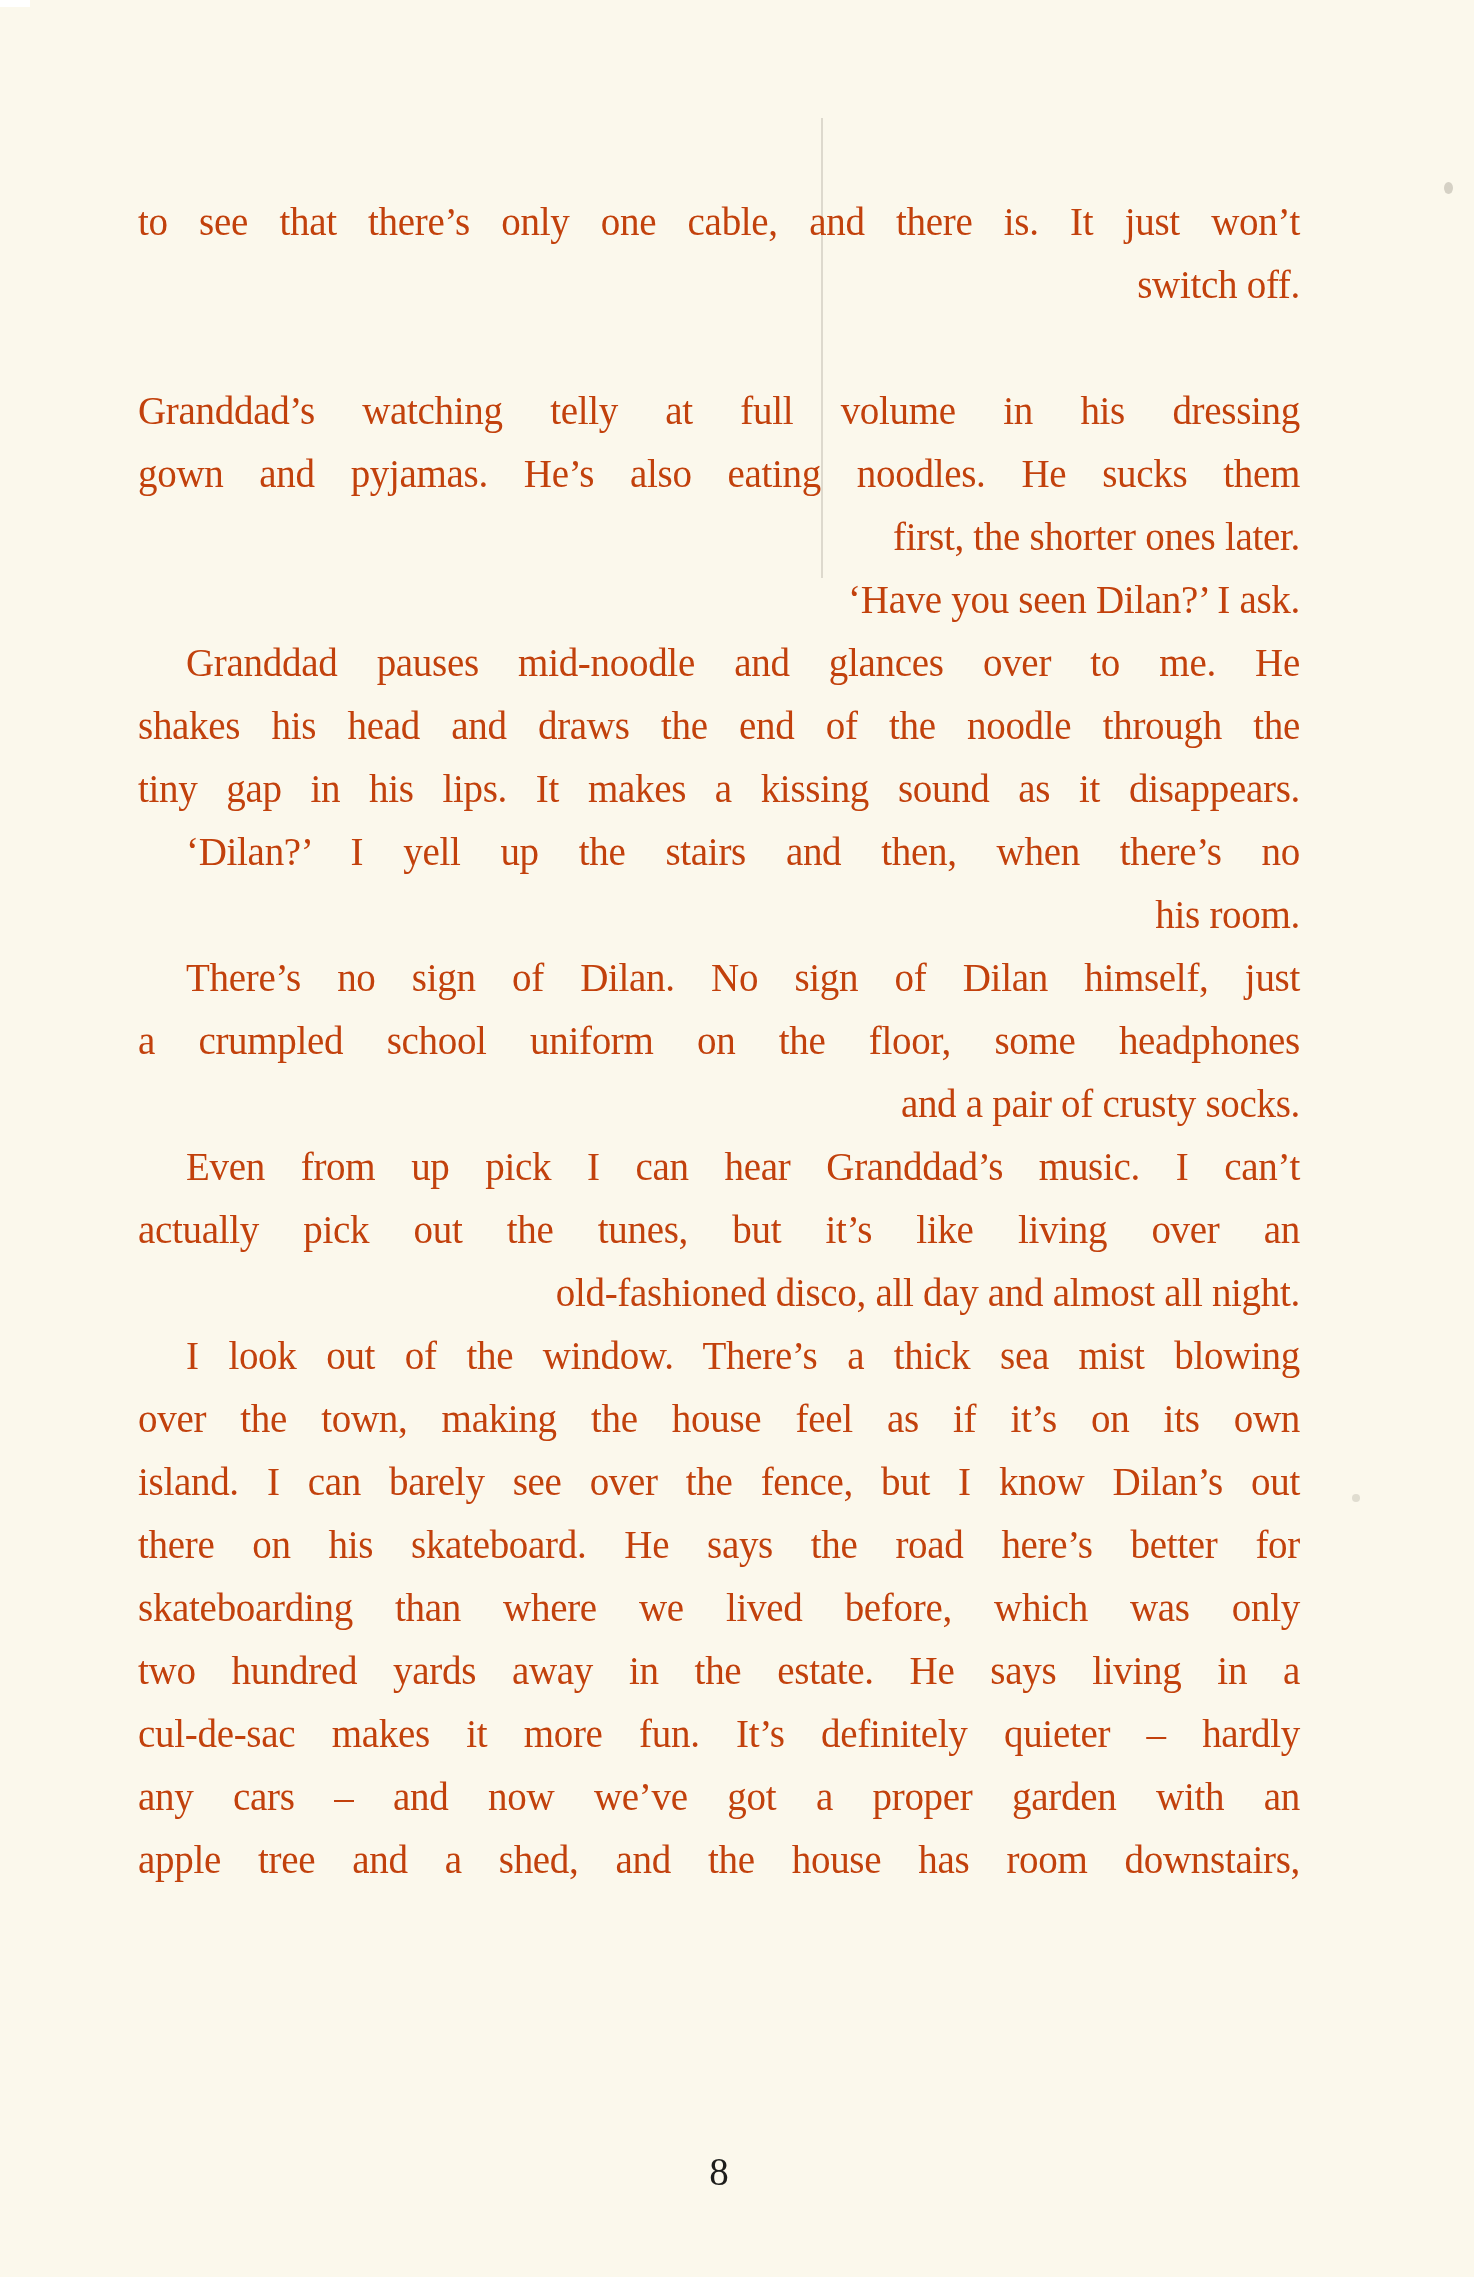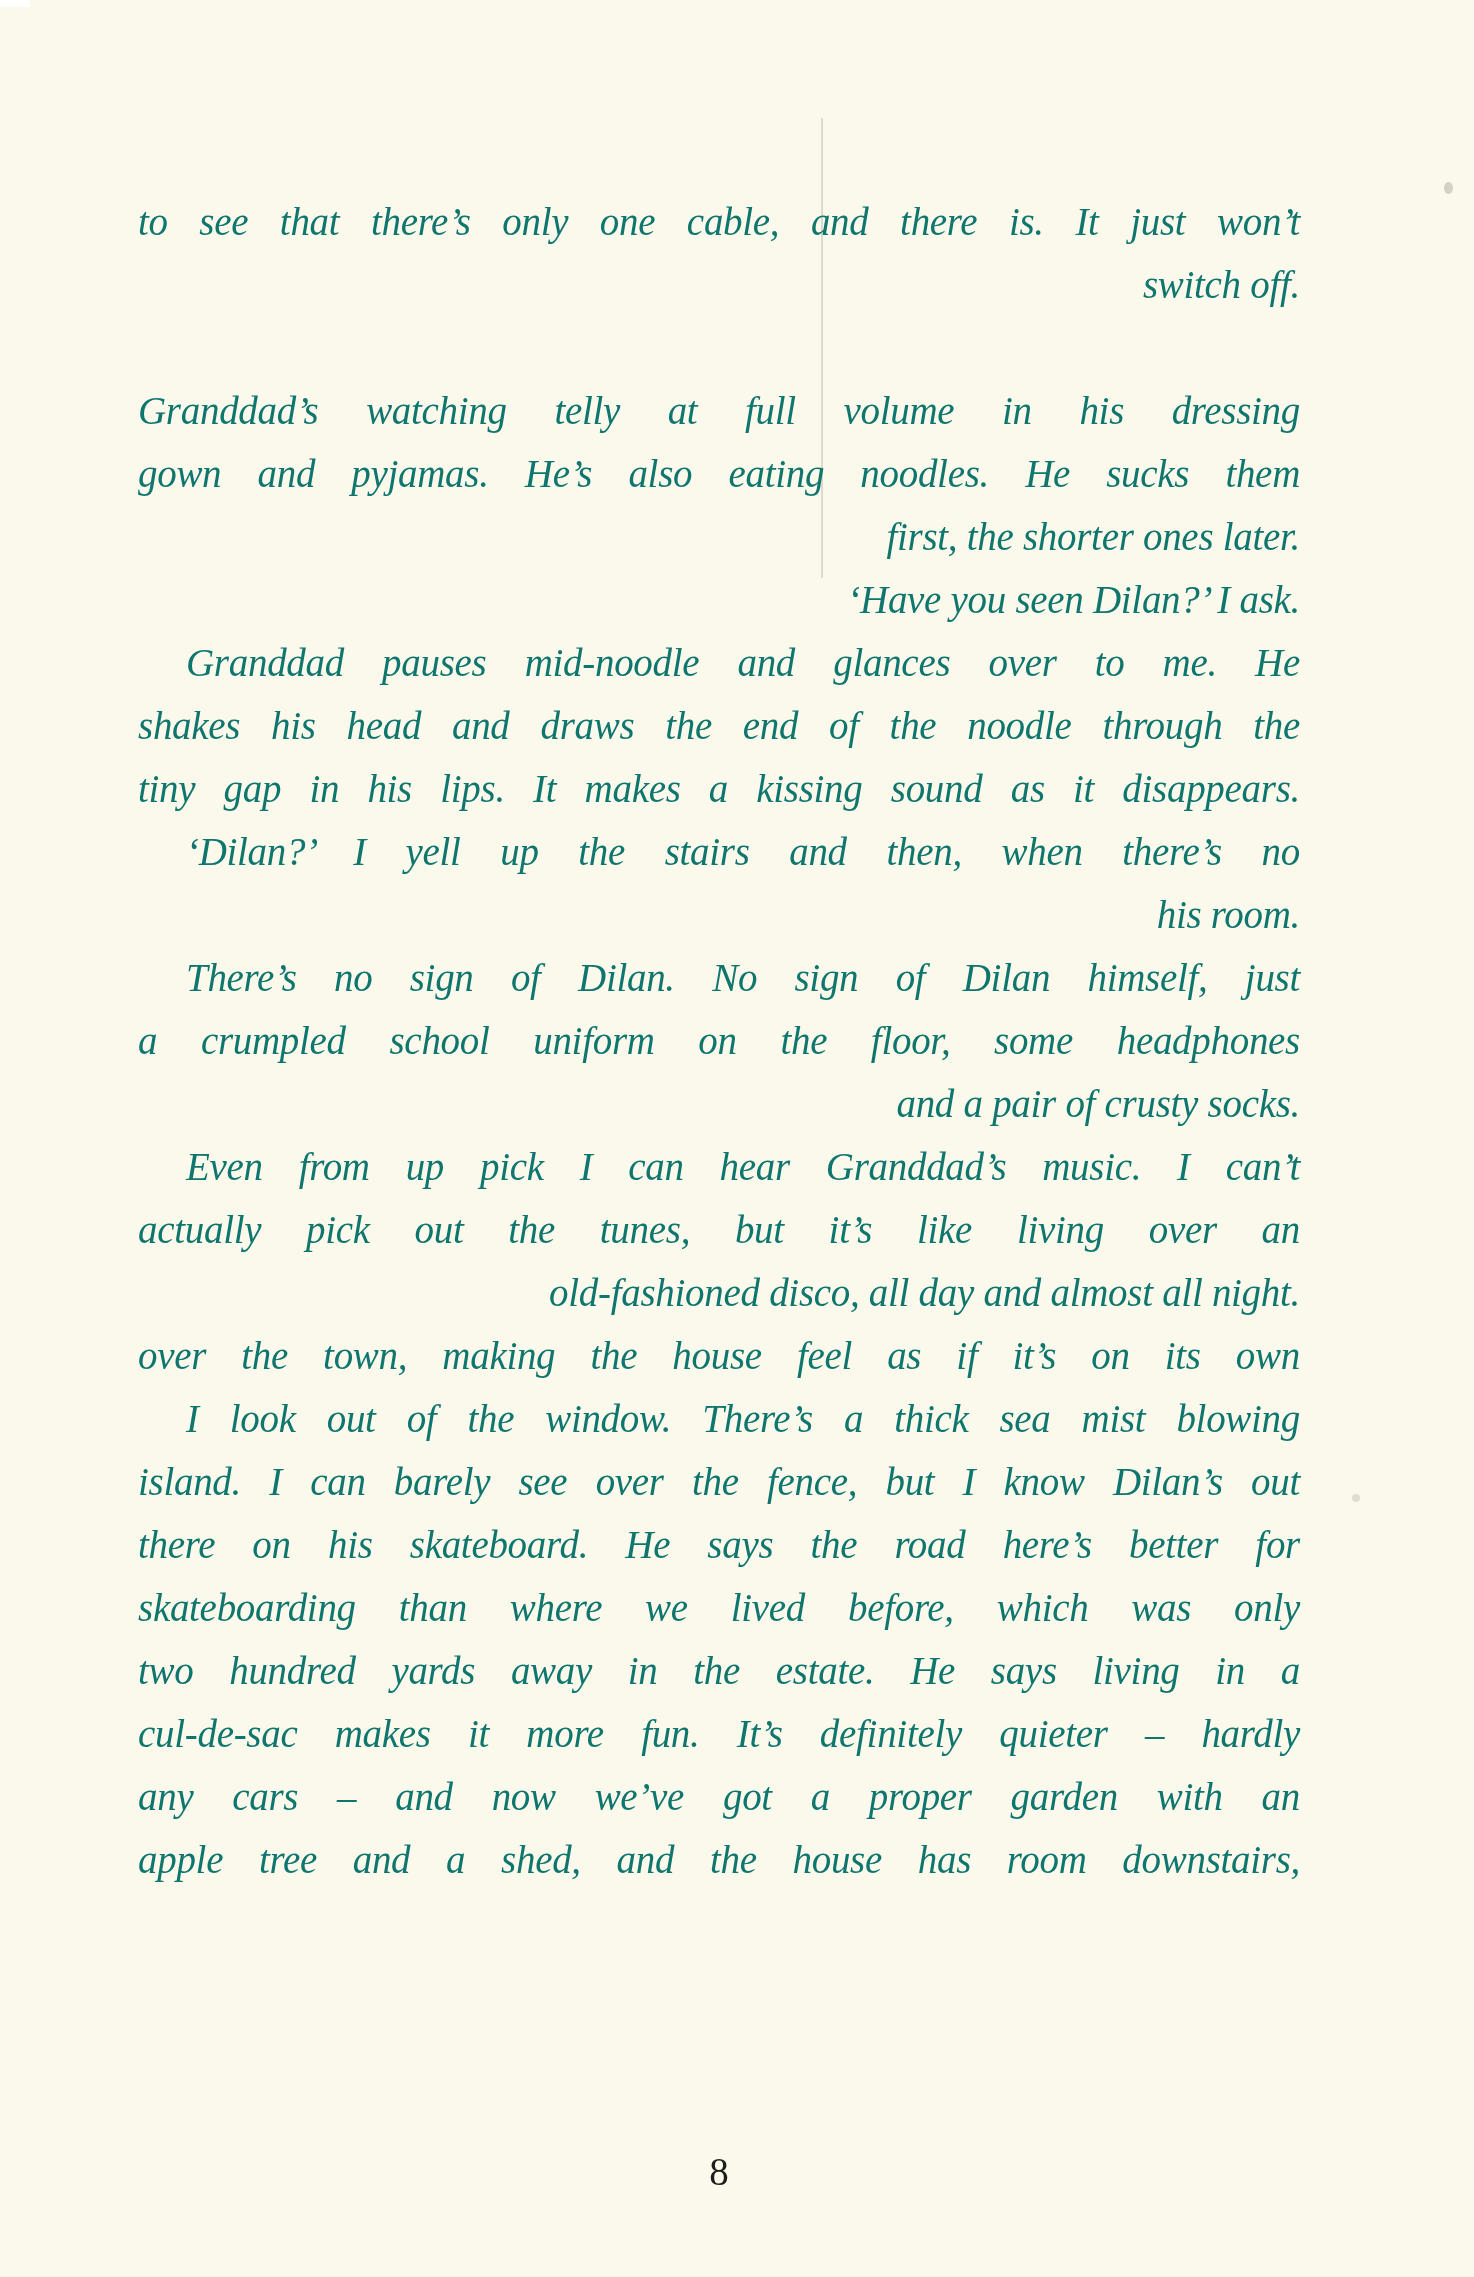--- a/index.html
+++ b/index.html
@@ -82,21 +82,21 @@
 </style>
 </head>
 <body style="background: rgb(251, 248, 236);">
 
 <div class="page">
   <div class="corner-patch"></div>
   <div class="crease"></div>
   <div class="speck-1"></div>
   <div class="speck-2"></div>
 
-  <div class="body-text" style="color: #0f766e; font-style: italic;">
+  <div class="body-text" style="color: #c2410c;">
       <div class="paragraph">
         <div class="line just">to see that there’s only one cable, and there is. It just won’t</div>
         <div class="line">switch off.</div>
       </div>
       <div class="paragraph gap-before">
         <div class="line just">Granddad’s watching telly at full volume in his dressing</div>
         <div class="line just">gown and pyjamas. He’s also eating noodles. He sucks them</div>
         <div class="line">first, the shorter ones later.</div>
       </div>
       <div class="paragraph">
@@ -115,22 +115,22 @@
         <div class="line just indent">There’s no sign of Dilan. No sign of Dilan himself, just</div>
         <div class="line just">a crumpled school uniform on the floor, some headphones</div>
         <div class="line">and a pair of crusty socks.</div>
       </div>
       <div class="paragraph">
         <div class="line just indent">Even from up pick I can hear Granddad’s music. I can’t</div>
         <div class="line just">actually pick out the tunes, but it’s like living over an</div>
         <div class="line">old-fashioned disco, all day and almost all night.</div>
       </div>
       <div class="paragraph">
+        <div class="line just indent">I look out of the window. There’s a thick sea mist blowing</div>
         <div class="line just">over the town, making the house feel as if it’s on its own</div>
-        <div class="line just indent">I look out of the window. There’s a thick sea mist blowing</div>
         <div class="line just">island. I can barely see over the fence, but I know Dilan’s out</div>
         <div class="line just">there on his skateboard. He says the road here’s better for</div>
         <div class="line just">skateboarding than where we lived before, which was only</div>
         <div class="line just">two hundred yards away in the estate. He says living in a</div>
         <div class="line just">cul-de-sac makes it more fun. It’s definitely quieter – hardly</div>
         <div class="line just">any cars – and now we’ve got a proper garden with an</div>
         <div class="line just">apple tree and a shed, and the house has room downstairs,</div>
       </div>
     </div>
 

